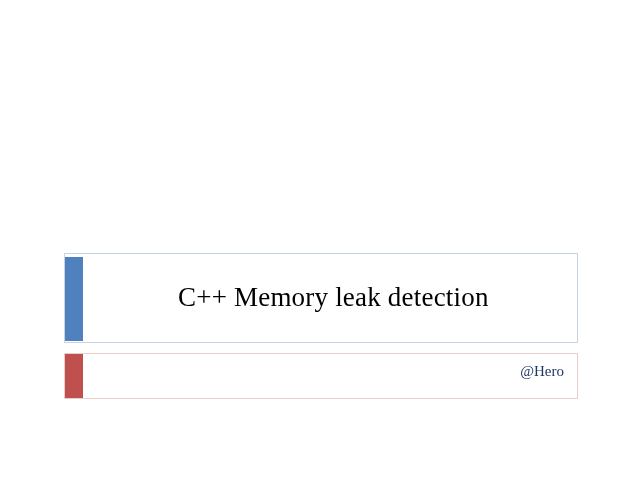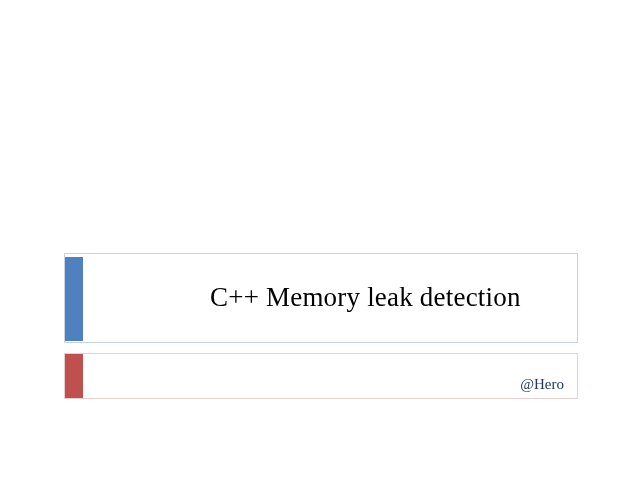--- a/index.html
+++ b/index.html
@@ -46,21 +46,20 @@
 
   .title-text-wrap {
     position: absolute;
     left: 19px;
     top: 0;
     right: 0;
     bottom: 0;
     display: flex;
     align-items: center;
     justify-content: flex-start;
-    margin-left: 32px;
   }
 
   .title-text {
     font-family: "Liberation Serif", "DejaVu Serif", serif;
     font-size: 27px;
     line-height: 1.15;
     color: #000000;
     white-space: nowrap;
     padding-left: 94px;
     letter-spacing: 0.2px;
@@ -87,21 +86,21 @@
     background: #c0504d;
   }
 
   .subtitle-text-wrap {
     position: absolute;
     left: 19px;
     top: 0;
     right: 13px;
     bottom: 0;
     display: flex;
-    align-items: flex-end;
+    align-items: center;
     justify-content: flex-end;
   }
 
   .subtitle-text {
     font-family: "Liberation Serif", "DejaVu Serif", serif;
     font-size: 15px;
     line-height: 1.2;
     color: #1f3864;
     white-space: nowrap;
     position: relative;

